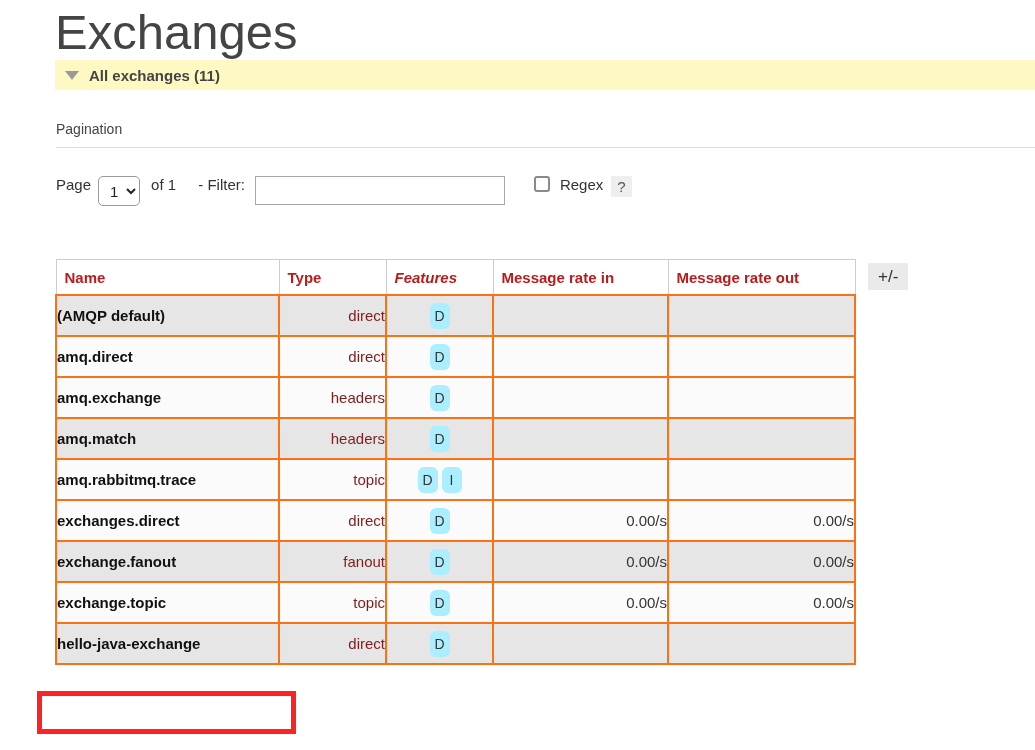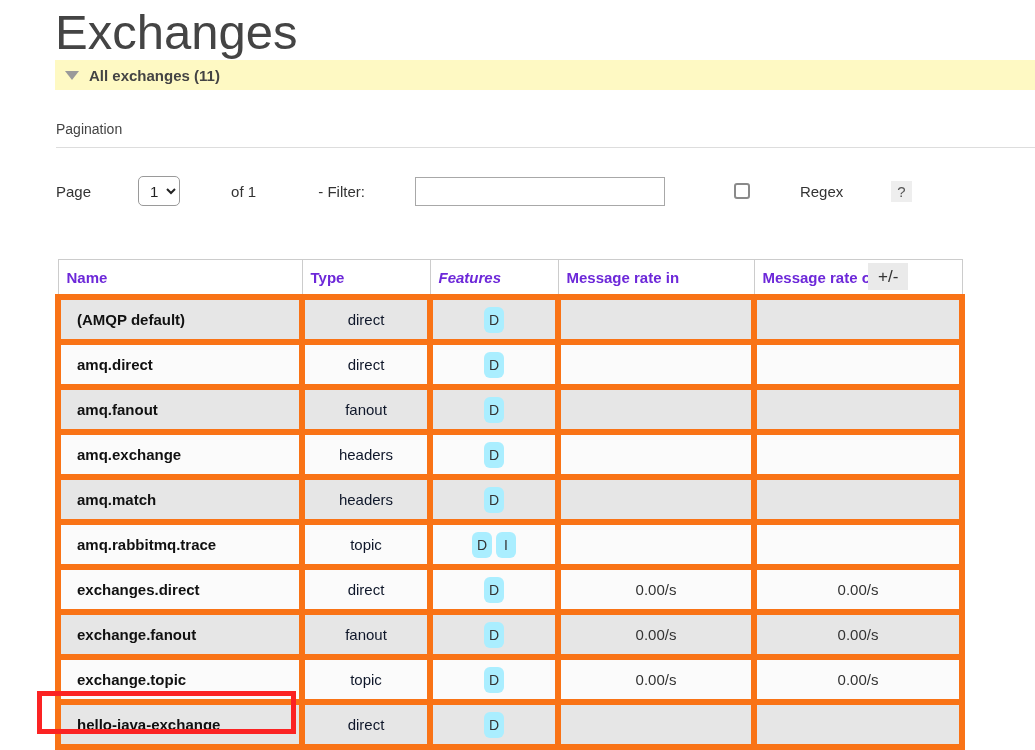--- a/index.html
+++ b/index.html
@@ -70,24 +70,23 @@
     width: 979px;
     height: 1px;
     background: #dddddd;
   }
   #pagination-controls {
     position: absolute;
     left: 56px;
     top: 176px;
     height: 30px;
     display: flex;
-    align-items: center;
-    font-size: 15px;
-    color: #333333;
-    gap: 40px;
+    align-items: flex-start;
+    font-size: 15px;
+    color: #333333;
   }
   #page-word { margin-right: 7px; }
   #page-select {
     font-family: "Liberation Sans", sans-serif;
     font-size: 15px;
     color: #222222;
     padding: 2px 4px 2px 7px;
     border: 1px solid #9a9a9a;
     border-radius: 5px;
     background: #ffffff;
@@ -147,30 +146,30 @@
   table.exchanges {
     border-collapse: collapse;
     font-size: 15px;
     background: #ffffff;
     table-layout: fixed;
   }
   table.exchanges th {
     border: 1px solid #cccccc;
     background: #ffffff;
     font-weight: bold;
-    color: #6d28d9;
+    color: #b91c1c;
     height: 34px;
     padding: 0 8px;
     text-align: left;
     white-space: nowrap;
   }
   table.exchanges td {
-    border: 6px solid #f97316;
+    border: 2px solid #f97316;
     height: 39px;
-    padding: 0 16px;
+    padding: 0 0;
     white-space: nowrap;
     vertical-align: middle;
   }
   
   .col-name      { width: 206px; }
   .col-type      { width: 90px; }
   .col-features  { width: 90px; }
   .col-rate-in   { width: 158px; }
   .col-rate-out  { width: 170px; }
 
@@ -179,30 +178,30 @@
   th.col-rate-in, th.col-rate-out { text-align: left; }
 
   tr.row-odd td  { background: #e6e6e6; }
   tr.row-even td { background: #fbfbfb; }
 
   td.cell-name {
     font-weight: bold;
     color: #111111;
   }
   td.cell-type {
-    text-align: center;
-    color: #0f172a;
+    text-align: right;
+    color: #7f1d1d;
     font-weight: normal;
   }
   td.cell-features {
     text-align: center;
     padding: 0;
   }
   td.cell-rate {
-    text-align: center;
+    text-align: right;
     color: #333333;
     padding-right: 10px;
   }
 
   .feature-badge {
     display: inline-block;
     background: #aaeeff;
     color: #333333;
     border-radius: 6px;
     font-size: 14px;
@@ -284,27 +283,20 @@
           <td class="cell-rate col-rate-in"></td>
           <td class="cell-rate col-rate-out"></td>
         </tr>
         <tr class="row-even">
           <td class="cell-name col-name">amq.direct</td>
           <td class="cell-type col-type">direct</td>
           <td class="cell-features col-features"><span class="feature-badge">D</span></td>
           <td class="cell-rate col-rate-in"></td>
           <td class="cell-rate col-rate-out"></td>
         </tr>
-        <tr class="row-odd">
-          <td class="cell-name col-name">amq.fanout</td>
-          <td class="cell-type col-type">fanout</td>
-          <td class="cell-features col-features"><span class="feature-badge">D</span></td>
-          <td class="cell-rate col-rate-in"></td>
-          <td class="cell-rate col-rate-out"></td>
-        </tr>
         <tr class="row-even">
           <td class="cell-name col-name">amq.exchange</td>
           <td class="cell-type col-type">headers</td>
           <td class="cell-features col-features"><span class="feature-badge">D</span></td>
           <td class="cell-rate col-rate-in"></td>
           <td class="cell-rate col-rate-out"></td>
         </tr>
         <tr class="row-odd">
           <td class="cell-name col-name">amq.match</td>
           <td class="cell-type col-type">headers</td>

